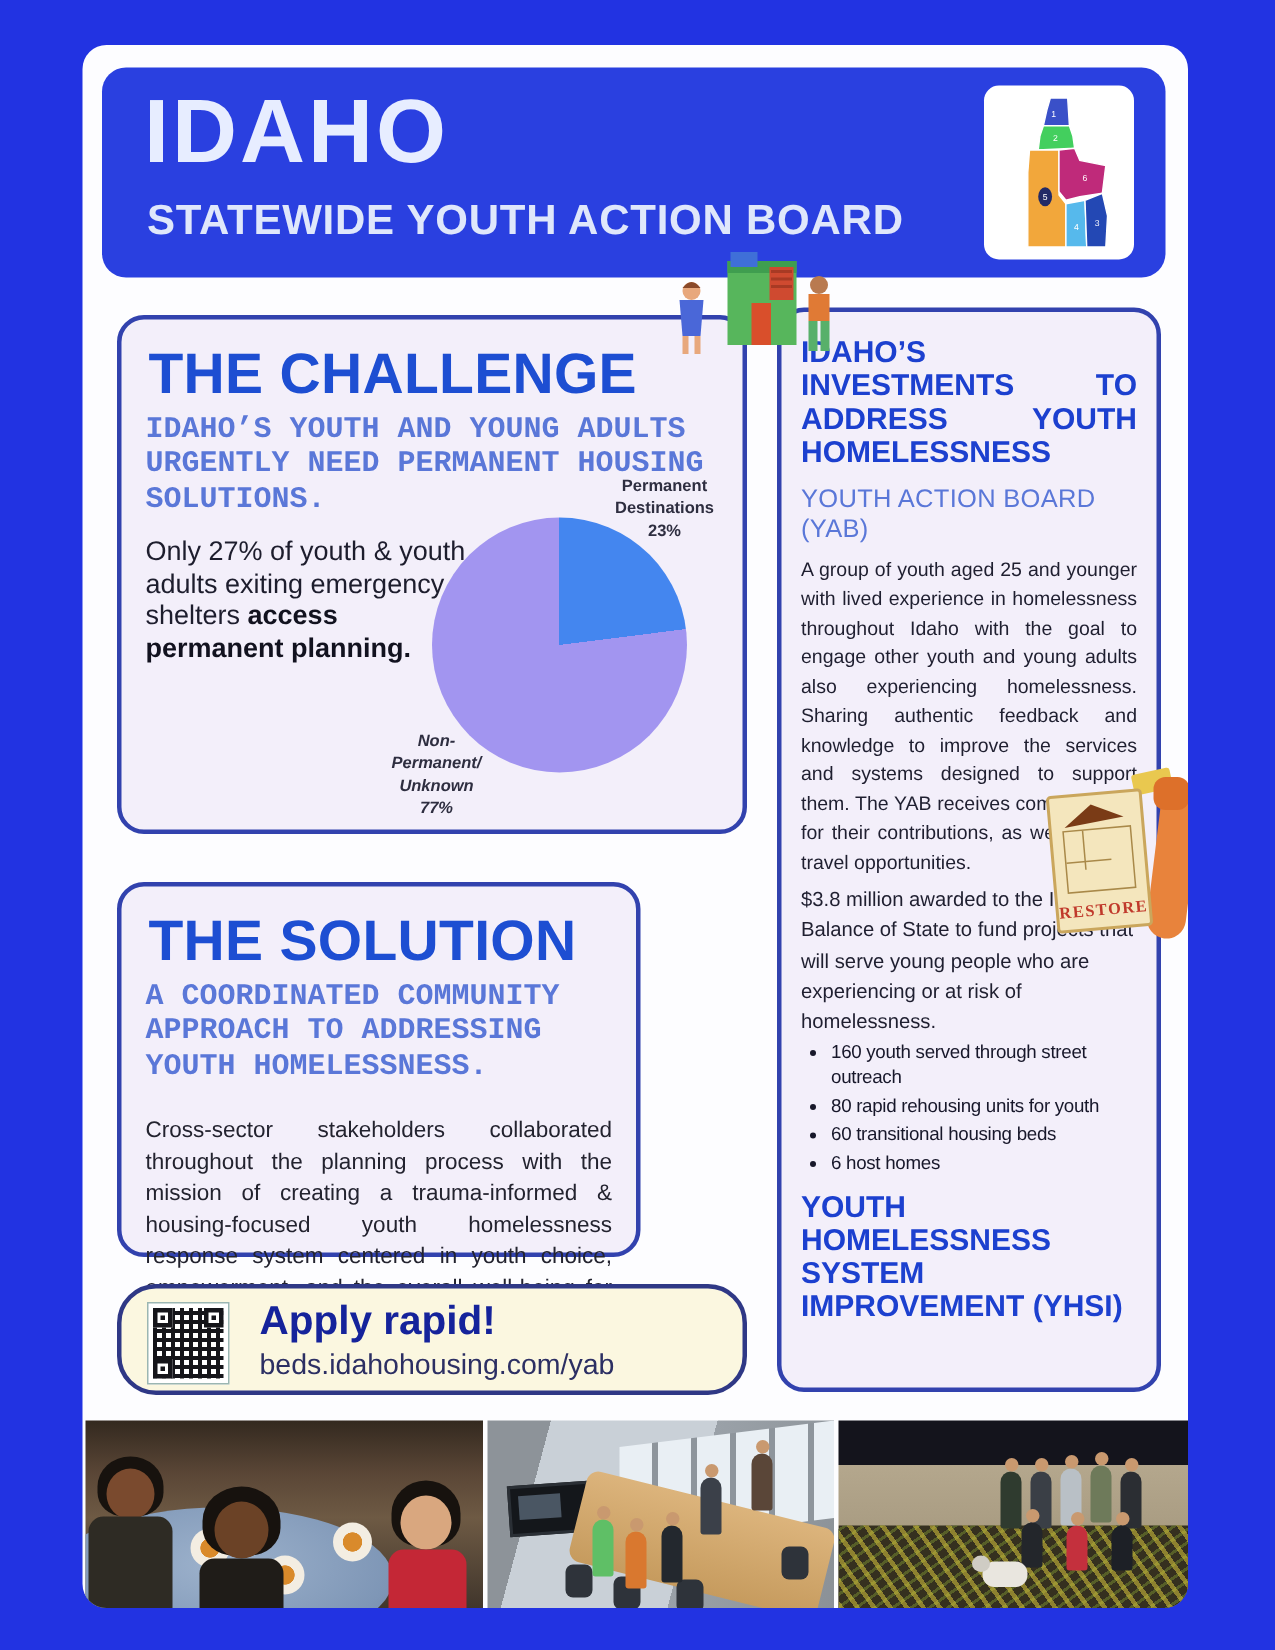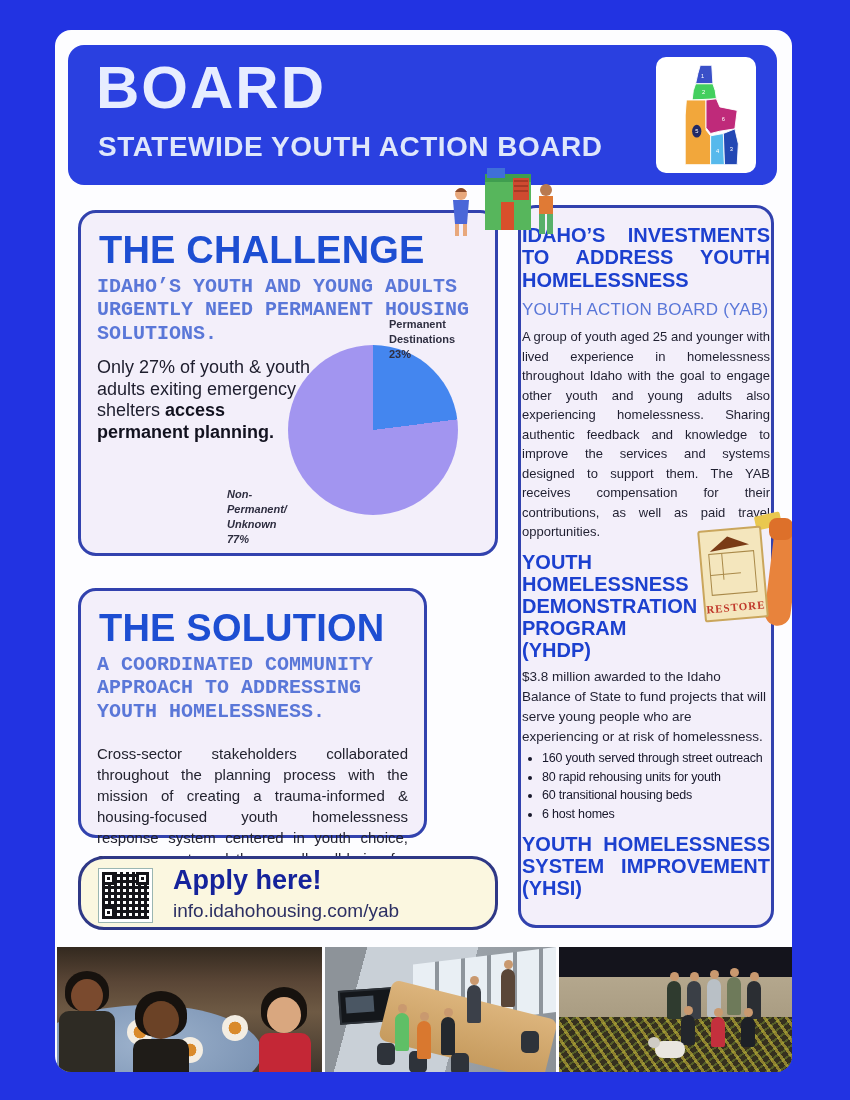--- a/index.html
+++ b/index.html
@@ -19,33 +19,33 @@
            background:#ffffff;border-radius:10px;display:flex;align-items:center;justify-content:center;}
 
   
   .builders{position:absolute;left:388px;top:138px;width:122px;height:72px;z-index:3;}
 
   
   .panel{position:absolute;background:#f3effa;border:3px solid #3242ae;
          border-radius:18px;box-sizing:border-box;z-index:2;}
   .challenge{left:23px;top:180px;width:420px;height:346px;}
   .solution{left:23px;top:558px;width:349px;height:250px;padding:14px 16px;}
-  .rightpanel{left:463px;top:175px;width:256px;height:723px;padding:12px 1px;overflow:hidden;}
+  .rightpanel{left:463px;top:175px;width:256px;height:723px;padding:12px 13px;overflow:hidden;}
 
   h2{margin:2px;font-size:38px;color:#1d4ed2;letter-spacing:.2px;}
   .subhead{margin:3px 0 0 0;font-size:20px;line-height:1.17;font-weight:bold;color:#5a77d8;font-family:Liberation Mono, monospace;}
 
   .c-pad{padding:14px 16px;position:relative;height:100%;box-sizing:border-box;}
   .stat{position:absolute;left:16px;top:126px;width:218px;font-size:18px;
         line-height:1.2;color:#1d1d2d;}
   .stat b{color:#12121f;}
 
   .pie{position:absolute;left:207px;top:132px;width:170px;height:170px;border-radius:50%;}
   .pie-label{position:absolute;font-size:11px;font-weight:bold;color:#2e2e40;
-             line-height:1.35;white-space:pre-line;}
+             line-height:1.35;text-align:center;white-space:pre-line;}
   .pl1{left:308px;top:104px;width:108px;}
   .pl2{left:146px;top:274px;width:128px;font-style:italic;}
 
   .sol-body{margin:20px 0 0 0;font-size:15px;line-height:1.4;color:#23232f;text-align:justify;}
 
   
   .inv-title{margin:4px 0 0 0;font-size:20px;line-height:1.12;color:#1c40cf;text-align:justify;}
   .yab-head{margin:9px 0 0 0;font-size:17px;font-weight:normal;color:#5a77d8;letter-spacing:.2px;}
   .rp-body{margin:7px 0 0 0;font-size:13px;line-height:1.5;color:#1f1f30;text-align:justify;}
   .yhdp-title{margin:9px 0 0 0;font-size:20px;line-height:1.1;color:#1c40cf;width:168px;}
@@ -118,21 +118,21 @@
                  repeating-linear-gradient(-35deg,rgba(120,140,48,.5) 0 2px,transparent 2px 7px),#35301f;}
   .dog{position:absolute;left:96px;bottom:14px;width:30px;height:17px;background:#e9e6df;border-radius:8px;}
   .dog:before{content:"";position:absolute;left:-7px;top:-4px;width:12px;height:11px;background:#cfccc4;border-radius:50%;}
 </style>
 </head>
 <body>
 
 <div class="page">
 
   <div class="header">
-    <div class="h-title">BOARD</div>
+    <div class="h-title">IDAHO</div>
     <div class="h-sub">STATEWIDE YOUTH ACTION BOARD</div>
     <div class="map-box">
       <svg width="86" height="104" viewBox="0 0 60 90">
         <polygon points="25,2 35,2 36,18 21,18 23,9" fill="#3a50c8" stroke="#fff" stroke-width="0.8"></polygon>
         <polygon points="21,18 36,18 38,24 39,31 18,32 19,24" fill="#43cf5e" stroke="#fff" stroke-width="0.8"></polygon>
         <polygon points="13,32 30,32 30,58 34,63 34,88 12,88 12,45" fill="#f2a73b" stroke="#fff" stroke-width="0.8"></polygon>
         <polygon points="30,32 39,31 42,38 57,41 55,57 42,59 34,61 30,56" fill="#bf2a7a" stroke="#fff" stroke-width="0.8"></polygon>
         <polygon points="34,63 45,61 46,88 34,88" fill="#56b9ec" stroke="#fff" stroke-width="0.8"></polygon>
         <polygon points="45,61 55,57 58,70 57,88 46,88" fill="#2348b4" stroke="#fff" stroke-width="0.8"></polygon>
         <ellipse cx="22" cy="59" rx="4" ry="5.5" fill="#222a66"></ellipse>
@@ -191,29 +191,28 @@
   </section>
 
   <div class="apply">
     <div class="qr">
       <div class="qr-inner">
         <div class="finder f-tl"></div>
         <div class="finder f-tr"></div>
         <div class="finder f-bl"></div>
       </div>
     </div>
-    <div class="apply-title">Apply here!</div>
-    <a class="apply-url" href="#">info.idahohousing.com/yab</a>
+    <div class="apply-title">Apply rapid!</div>
+    <a class="apply-url" href="#">beds.idahohousing.com/yab</a>
   </div>
 
   <section class="panel rightpanel">
     <h3 class="inv-title">IDAHO’S INVESTMENTS TO ADDRESS YOUTH HOMELESSNESS</h3>
     <p class="yab-head">YOUTH ACTION BOARD (YAB)</p>
     <p class="rp-body">A group of youth aged 25 and younger with lived experience in homelessness throughout Idaho with the goal to engage other youth and young adults also experiencing homelessness. Sharing authentic feedback and knowledge to improve the services and systems designed to support them. The YAB receives compensation for their contributions, as well as paid travel opportunities.</p>
-    <h3 class="yhdp-title">YOUTH HOMELESSNESS DEMONSTRATION PROGRAM (YHDP)</h3>
     <p class="yhdp-body">$3.8 million awarded to the Idaho Balance of State to fund projects that will serve young people who are experiencing or at risk of homelessness.</p>
     <ul class="yhdp-bullets">
       <li>160 youth served through street outreach</li>
       <li>80 rapid rehousing units for youth</li>
       <li>60 transitional housing beds</li>
       <li>6 host homes</li>
     </ul>
     <h3 class="yhsi-title">YOUTH HOMELESSNESS SYSTEM IMPROVEMENT (YHSI)</h3>
 
   </section>

